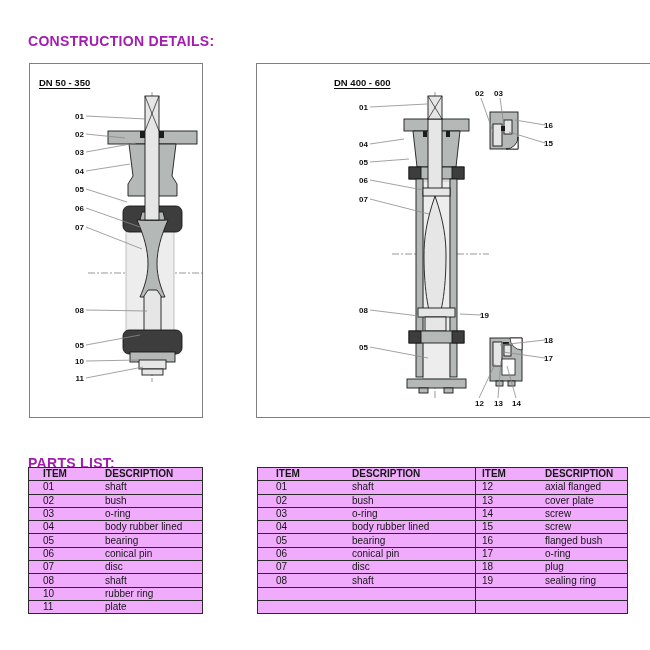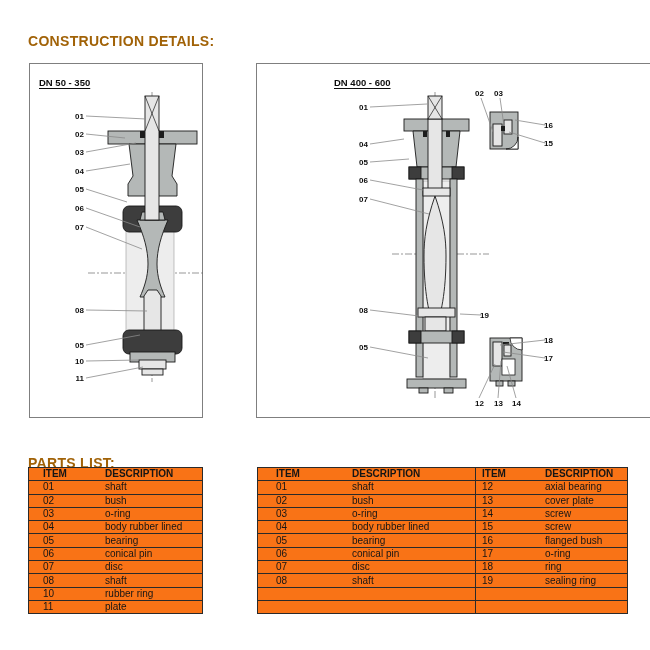--- a/index.html
+++ b/index.html
@@ -7,21 +7,21 @@
     --part-light:#e6e6e6; --outline:#1a1a1a; --leader:#8a8a8a; --frame:#7f7f7f;
   }
   html,body{margin:0;padding:0;}
   body{
     width:650px;height:650px;position:relative;background:#ffffff;
     font-family:"Liberation Sans",sans-serif;color:#111;
     -webkit-font-smoothing:antialiased;
   }
   .heading{
     position:absolute;margin:0;font-size:14px;font-weight:700;
-    letter-spacing:.3px;color:#a16207;white-space:nowrap;
+    letter-spacing:.3px;color:#a21caf;white-space:nowrap;
   }
   #construction-heading{left:28px;top:33px;}
   #parts-heading{left:28px;top:443px;margin-top:12px;}
 
   .diagram-box{
     position:absolute;border:1px solid var(--frame);background:#fff;box-sizing:border-box;
   }
   #box-left{left:29px;top:63px;width:174px;height:355px;}
   #box-right{left:256px;top:63px;width:444px;height:355px;}
   .dn-caption{
@@ -41,21 +41,21 @@
   .bore-fill{fill:var(--bore-light);stroke:#9a9a9a;stroke-width:.6;}
   .light-fill{fill:var(--part-light);stroke:var(--outline);stroke-width:.9;}
   .white-fill{fill:#ffffff;stroke:var(--outline);stroke-width:.8;}
   .black-fill{fill:#1c1c1c;stroke:none;}
   .thin{stroke:var(--outline);stroke-width:.7;fill:none;}
   .centerline{stroke:#6b6b6b;stroke-width:.7;fill:none;stroke-dasharray:7 2 2 2;}
   .leader{stroke:var(--leader);stroke-width:.8;fill:none;}
 
   table.parts-table{
     position:absolute;border-collapse:collapse;table-layout:fixed;
-    font-size:10px;color:#151515;background:#f97316;
+    font-size:10px;color:#151515;background:#f0abfc;
     border:1.5px solid #2a2a2a;
   }
   #table-left{left:28px;top:467px;width:175px;}
   #table-right{left:257px;top:467px;width:371px;}
   .parts-table th,.parts-table td{
     height:12.3px;padding:0;line-height:12px;text-align:left;
     border-top:1px solid #2a2a2a;border-bottom:1px solid #2a2a2a;
     overflow:hidden;white-space:nowrap;font-weight:400;
   }
   .parts-table th{font-weight:700;border-bottom:1.8px solid #2a2a2a;}
@@ -275,21 +275,21 @@
         <th class="c1">DESCRIPTION</th>
         <th class="c2">ITEM</th>
         <th class="c3">DESCRIPTION</th>
       </tr>
     </thead>
     <tbody>
       <tr>
         <td class="c0">01</td>
         <td class="c1">shaft</td>
         <td class="c2">12</td>
-        <td class="c3">axial bearing</td>
+        <td class="c3">axial flanged</td>
       </tr>
       <tr>
         <td class="c0">02</td>
         <td class="c1">bush</td>
         <td class="c2">13</td>
         <td class="c3">cover plate</td>
       </tr>
       <tr>
         <td class="c0">03</td>
         <td class="c1">o-ring</td>
@@ -311,21 +311,21 @@
       <tr>
         <td class="c0">06</td>
         <td class="c1">conical pin</td>
         <td class="c2">17</td>
         <td class="c3">o-ring</td>
       </tr>
       <tr>
         <td class="c0">07</td>
         <td class="c1">disc</td>
         <td class="c2">18</td>
-        <td class="c3">ring</td>
+        <td class="c3">plug</td>
       </tr>
       <tr>
         <td class="c0">08</td>
         <td class="c1">shaft</td>
         <td class="c2">19</td>
         <td class="c3">sealing ring</td>
       </tr>
       <tr>
         <td class="c0"></td>
         <td class="c1"></td>

